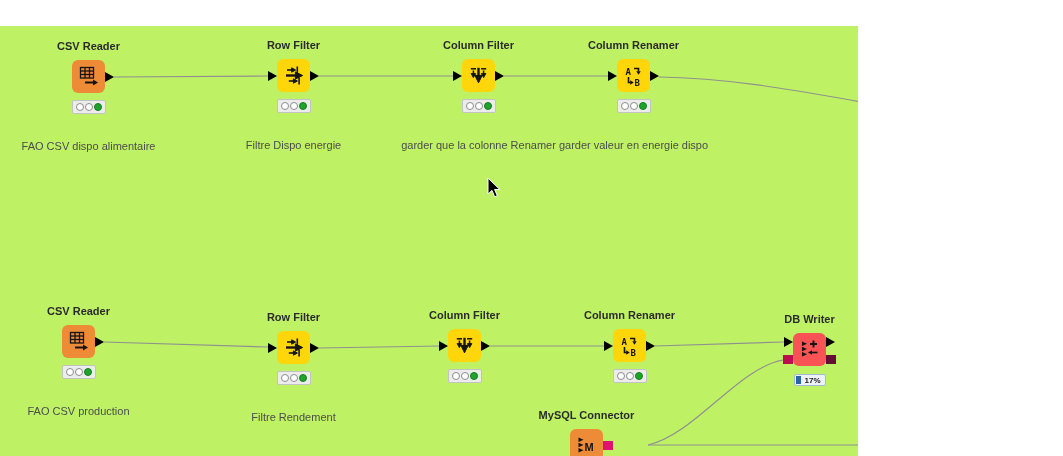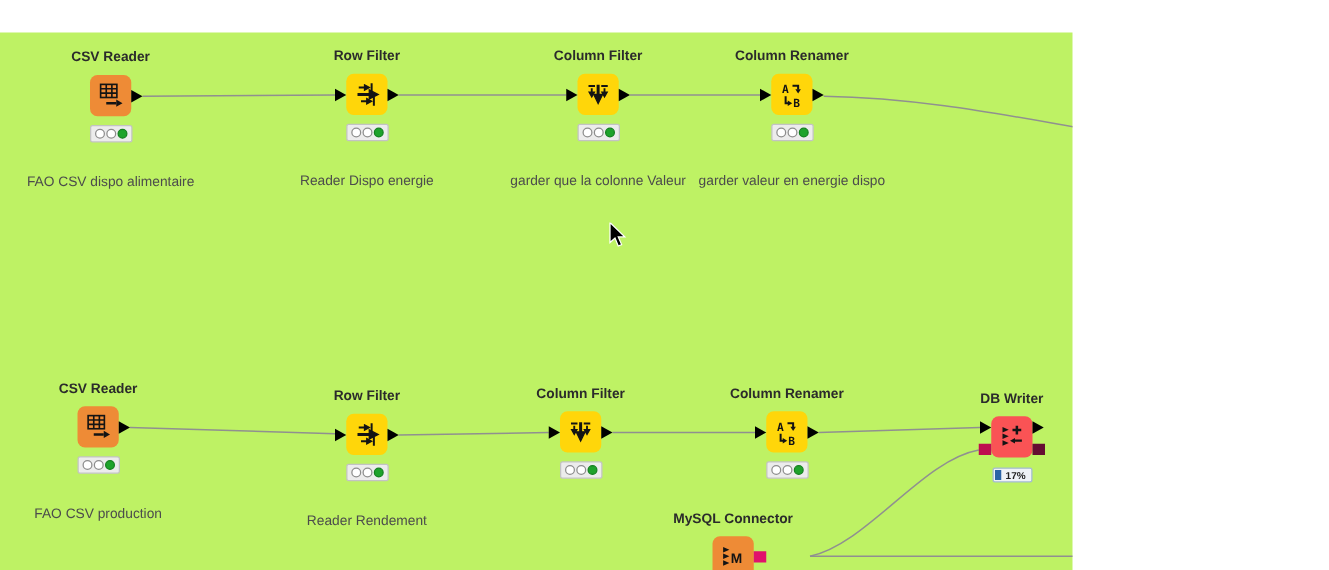--- a/index.html
+++ b/index.html
@@ -106,21 +106,21 @@
             </g>
           </svg>
         </div>
         <div class="port-tri in" style="top: 11.5px;"></div>
         <div class="port-tri out" style="top: 11.5px;"></div>
         <div class="traffic">
           <span class="dot"></span>
           <span class="dot"></span>
           <span class="dot on"></span>
         </div>
-        <div class="nlabel">Reader Dispo energie</div>
+        <div class="nlabel">Filtre Dispo energie</div>
       </div>
       <div class="node" style="left: 462px; top: 33px;">
         <div class="ntitle">Column Filter</div>
         <div class="sq" style="background: rgb(255, 214, 10);">
           <svg viewBox="0 0 33 33">
             <g stroke="#141414" fill="#141414">
               <line x1="8.8" y1="9.8" x2="14" y2="9.8" stroke-width="1.5"></line>
               <line x1="11.4" y1="11.5" x2="11.4" y2="15" stroke-width="1.5"></line>
               <polygon points="9.2,14.6 11.4,18.6 13.6,14.6"></polygon>
               <line x1="16.5" y1="8.8" x2="16.5" y2="17" stroke-width="2.4"></line>
@@ -131,21 +131,21 @@
             </g>
           </svg>
         </div>
         <div class="port-tri in" style="top: 11.5px;"></div>
         <div class="port-tri out" style="top: 11.5px;"></div>
         <div class="traffic">
           <span class="dot"></span>
           <span class="dot"></span>
           <span class="dot on"></span>
         </div>
-        <div class="nlabel">garder que la colonne Valeur</div>
+        <div class="nlabel">garder que la colonne Renamer</div>
       </div>
       <div class="node" style="left: 617px; top: 33px;">
         <div class="ntitle">Column Renamer</div>
         <div class="sq" style="background: rgb(255, 214, 10);">
           <svg viewBox="0 0 33 33">
             <text x="8.5" y="15.5" font-size="9" font-weight="bold" font-family="DejaVu Sans Mono,monospace" fill="#141414">A</text>
             <path d="M17,9.5 H21.5 V12.5" stroke="#141414" stroke-width="1.6" fill="none"></path>
             <polygon points="19.3,12.3 23.7,12.3 21.5,15.8" fill="#141414"></polygon>
             <path d="M11.5,18 V23.5 H13.5" stroke="#141414" stroke-width="1.6" fill="none"></path>
             <polygon points="13.2,21.3 16.8,23.5 13.2,25.7" fill="#141414"></polygon>
@@ -223,21 +223,21 @@
             </g>
           </svg>
         </div>
         <div class="port-tri in" style="top: 11.5px;"></div>
         <div class="port-tri out" style="top: 11.5px;"></div>
         <div class="traffic">
           <span class="dot"></span>
           <span class="dot"></span>
           <span class="dot on"></span>
         </div>
-        <div class="nlabel">Reader Rendement</div>
+        <div class="nlabel">Filtre Rendement</div>
       </div>
       <div class="node" style="left: 448px; top: 303px;">
         <div class="ntitle">Column Filter</div>
         <div class="sq" style="background: rgb(255, 214, 10);">
           <svg viewBox="0 0 33 33">
             <g stroke="#141414" fill="#141414">
               <line x1="8.8" y1="9.8" x2="14" y2="9.8" stroke-width="1.5"></line>
               <line x1="11.4" y1="11.5" x2="11.4" y2="15" stroke-width="1.5"></line>
               <polygon points="9.2,14.6 11.4,18.6 13.6,14.6"></polygon>
               <line x1="16.5" y1="8.8" x2="16.5" y2="17" stroke-width="2.4"></line>

